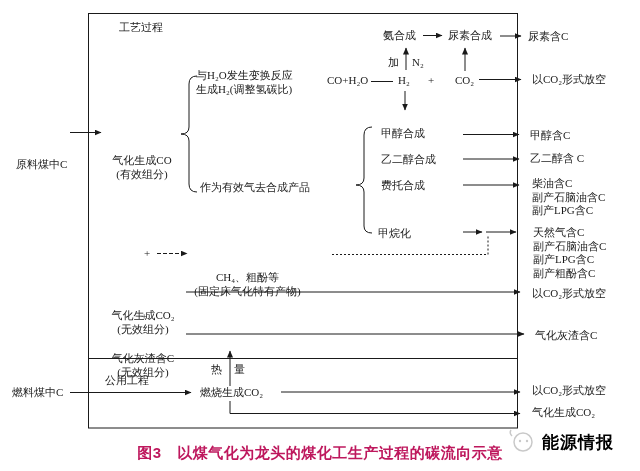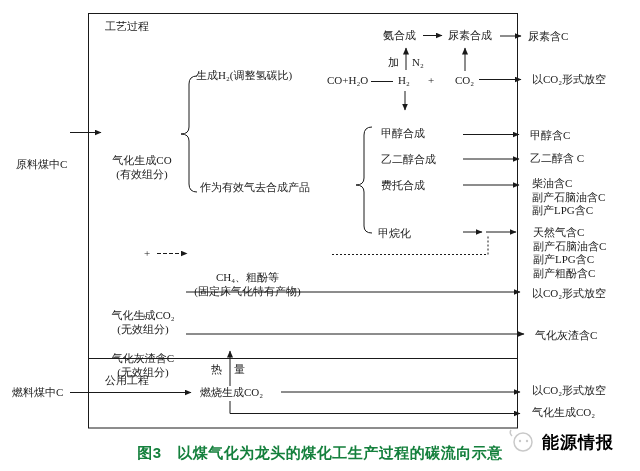--- a/index.html
+++ b/index.html
@@ -7,21 +7,21 @@
     position:relative;width:640px;height:471px;background:#ffffff;overflow:hidden;
     font-family:"Liberation Serif","DejaVu Serif",serif;color:#1a1a1a;
   }
   #lines{position:absolute;left:0;top:0;}
   .t{position:absolute;font-size:11px;line-height:13.5px;white-space:nowrap;color:#1a1a1a;}
   .c{text-align:center;white-space:normal;margin-top:28px;}
   .c div{white-space:nowrap;}
   .caption{
     position:absolute;left:0;top:444px;width:640px;text-align:center;
     font-family:"Liberation Sans","DejaVu Sans",sans-serif;font-weight:bold;
-    font-size:15px;color:#15803d;letter-spacing:.5px;
+    font-size:15px;color:#be185d;letter-spacing:.5px;
   }
   .wm{
     position:absolute;left:542px;top:431px;
     font-family:Liberation Mono, monospace;font-weight:bold;
     font-size:17px;color:#000000;letter-spacing:1px;
   }
 </style>
 </head>
 <body>
 
@@ -73,32 +73,33 @@
     </g>
 
     <g stroke="#c9c9c9" stroke-width="1.5" fill="none">
       <circle cx="523" cy="442" r="9"></circle>
       <path d="M512,436 Q509,433 511,430"></path>
       <circle cx="520" cy="441" r="1.2" fill="#c9c9c9" stroke="none"></circle>
       <circle cx="527" cy="441" r="1.2" fill="#c9c9c9" stroke="none"></circle>
     </g>
   </svg>
 
-  <div class="t" style="left:105px;top:21px;font-family:Liberation Mono, monospace;">工艺过程</div>
+  <div class="t" style="left:119px;top:21px;">工艺过程</div>
   <div class="t" style="left:105px;top:374px;">公用工程</div>
 
   <div class="t" style="left:16px;top:126px;margin-top:32px;">原料煤中C</div>
   <div class="t" style="left:12px;top:386px;">燃料煤中C</div>
 
   <div class="t c" style="left:96px;top:126px;width:92px;">
     <div>气化生成CO</div>
     <div>(有效组分)</div>
   </div>
 
   <div class="t" style="left:196px;top:69px;">
+    <div>与H₂O发生变换反应</div>
     <div>生成H₂(调整氢碳比)</div>
   </div>
 
   <div class="t" style="left:200px;top:181px;">作为有效气去合成产品</div>
 
   <div class="t" style="left:383px;top:29px;">氨合成</div>
   <div class="t" style="left:448px;top:29px;">尿素合成</div>
   <div class="t" style="left:388px;top:56px;">加</div>
   <div class="t" style="left:412px;top:56px;">N₂</div>
 

